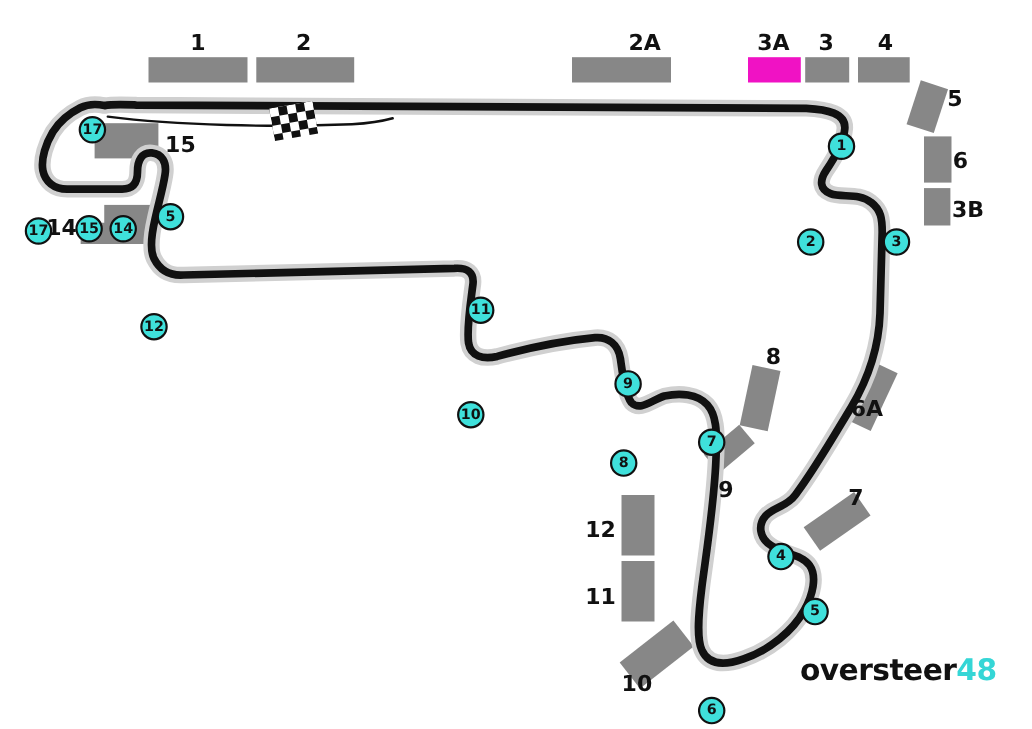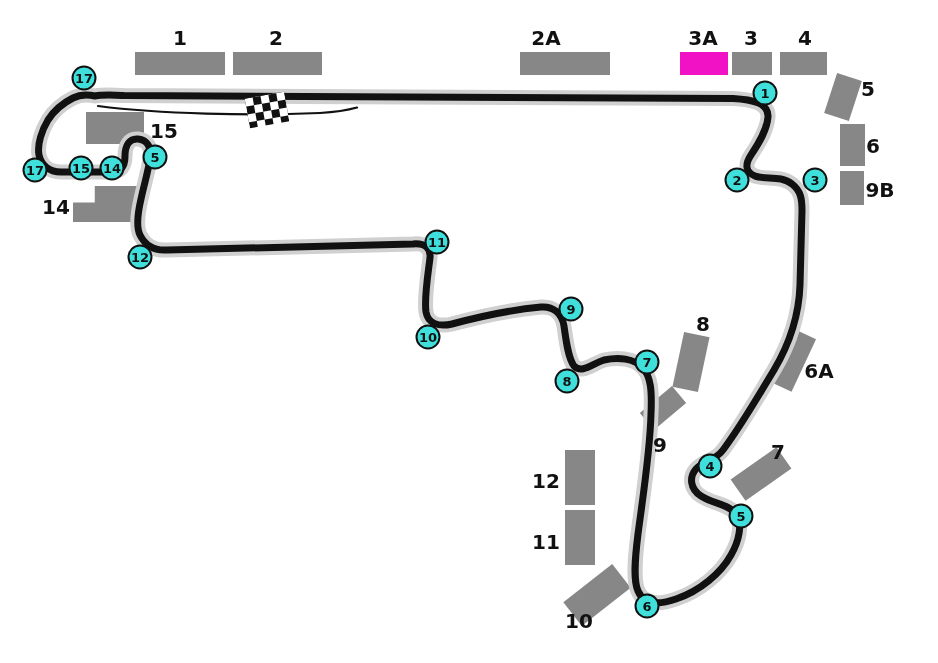--- a/index.html
+++ b/index.html
@@ -41,20 +41,21 @@
     border-radius: 50%;
     background: var(--marker-fill, #3fe0db);
     border: 2px solid var(--marker-border, #111111);
     color: var(--marker-text, #111111);
     display: flex;
     align-items: center;
     justify-content: center;
     font-size: 13px;
     font-weight: bold;
     transform: translate(-50%, -50%);
+    margin-top: 40px;
   }
   #start-finish {
     position: absolute;
     left: 247px;
     top: 95px;
     width: 40px;
     height: 30px;
     transform: rotate(-10deg);
     background: repeating-conic-gradient(var(--track, #111111) 0% 25%, #ffffff 0% 50%);
     background-size: 16px 16px;
@@ -102,28 +103,28 @@
     <path data-name="track-casing" d="M 95 96 C 103 94.5 112 95 124 95.5 L 733 98.5 C 752 99.5 769 103 768 117 C 767 130 759 143 751 155 C 745 164 745 172 755 176 C 765 180 781 175 792 184 C 801 191 802 199 802 211 L 800 285 C 799 315 790 343 774 370 C 757 398 741 426 723 450 C 715 461 703 461 696 469 C 689 477 690 489 701 496 C 713 504 729 504 736 514 C 743 524 739 541 731 555 C 721 573 700 591 676 599 C 659 605 644 605 638 591 C 633 580 635 558 638 534 C 643 496 650 452 651 414 C 652 391 651 377 643 368 C 634 358 618 357 604 360 C 592 364 582 374 574 366 C 568 358 566 340 564 326 C 562 313 553 306 541 307 C 509 310 478 317 452 324 C 439 327 428 324 426 312 C 424 298 428 274 430 258 C 431 248 425 243 413 244 L 167 250 C 153 251 145 245 140 235 C 136 227 138 212 141 199 C 144 185 148 172 150 159 C 152 147 147 140 138 139 C 129 138 125 146 125 156 C 125 166 121 172 111 172 L 61 172 C 49 172 41 165 39 155 C 37 144 42 130 48 120 C 55 109 63 103 73 98 C 81 94 88 94.5 95 96 Z" fill="none" stroke="#d0d0d0" stroke-width="15" stroke-linejoin="round" stroke-linecap="round"></path>
     <path data-name="pit-lane-line" d="M 98 106 C 160 114 250 116 320 113 C 336 112 348 110 357 107.5" fill="none" stroke="#111111" stroke-width="2.2" stroke-linecap="round"></path>
     <path data-name="track-outline" d="M 95 96 C 103 94.5 112 95 124 95.5 L 733 98.5 C 752 99.5 769 103 768 117 C 767 130 759 143 751 155 C 745 164 745 172 755 176 C 765 180 781 175 792 184 C 801 191 802 199 802 211 L 800 285 C 799 315 790 343 774 370 C 757 398 741 426 723 450 C 715 461 703 461 696 469 C 689 477 690 489 701 496 C 713 504 729 504 736 514 C 743 524 739 541 731 555 C 721 573 700 591 676 599 C 659 605 644 605 638 591 C 633 580 635 558 638 534 C 643 496 650 452 651 414 C 652 391 651 377 643 368 C 634 358 618 357 604 360 C 592 364 582 374 574 366 C 568 358 566 340 564 326 C 562 313 553 306 541 307 C 509 310 478 317 452 324 C 439 327 428 324 426 312 C 424 298 428 274 430 258 C 431 248 425 243 413 244 L 167 250 C 153 251 145 245 140 235 C 136 227 138 212 141 199 C 144 185 148 172 150 159 C 152 147 147 140 138 139 C 129 138 125 146 125 156 C 125 166 121 172 111 172 L 61 172 C 49 172 41 165 39 155 C 37 144 42 130 48 120 C 55 109 63 103 73 98 C 81 94 88 94.5 95 96 Z" fill="none" stroke="#111111" stroke-width="7" stroke-linejoin="round" stroke-linecap="round"></path>
   </svg>
 
   <div id="start-finish" data-name="start-finish-checker-icon"></div>
 
   <div class="layer" data-name="stand-labels-layer">
       <div class="stand-label" data-name="grandstand-label-1" style="left: 180px; top: 38px;">1</div>
       <div class="stand-label" data-name="grandstand-label-2" style="left: 276px; top: 38px;">2</div>
-      <div class="stand-label" data-name="grandstand-label-2A" style="left: 546px; top: 38px;">2A</div>
+      <div class="stand-label" data-name="grandstand-label-2A" style="left: 586px; top: 38px;">2A</div>
       <div class="stand-label" data-name="grandstand-label-3A" style="left: 703px; top: 38px;">3A</div>
       <div class="stand-label" data-name="grandstand-label-3" style="left: 751px; top: 38px;">3</div>
       <div class="stand-label" data-name="grandstand-label-4" style="left: 805px; top: 38px;">4</div>
       <div class="stand-label" data-name="grandstand-label-5" style="left: 868px; top: 89px;">5</div>
       <div class="stand-label" data-name="grandstand-label-6" style="left: 873px; top: 146px;">6</div>
-      <div class="stand-label" data-name="grandstand-label-6B" style="left: 880px; top: 190px;">9B</div>
-      <div class="stand-label" data-name="grandstand-label-6A" style="left: 819px; top: 371px;">6A</div>
+      <div class="stand-label" data-name="grandstand-label-6B" style="left: 880px; top: 190px;">3B</div>
+      <div class="stand-label" data-name="grandstand-label-6A" style="left: 788px; top: 371px;">6A</div>
       <div class="stand-label" data-name="grandstand-label-7" style="left: 778px; top: 452px;">7</div>
       <div class="stand-label" data-name="grandstand-label-8" style="left: 703px; top: 324px;">8</div>
       <div class="stand-label" data-name="grandstand-label-9" style="left: 660px; top: 445px;">9</div>
       <div class="stand-label" data-name="grandstand-label-10" style="left: 579px; top: 621px;">10</div>
       <div class="stand-label" data-name="grandstand-label-11" style="left: 546px; top: 542px;">11</div>
       <div class="stand-label" data-name="grandstand-label-12" style="left: 546px; top: 481px;">12</div>
       <div class="stand-label" data-name="grandstand-label-14" style="left: 56px; top: 207px;">14</div>
       <div class="stand-label" data-name="grandstand-label-15" style="left: 164px; top: 131px;">15</div>
     </div>
 
@@ -140,14 +141,17 @@
       <div class="turn-marker" data-name="turn-marker-10" style="left: 428px; top: 337px;">10</div>
       <div class="turn-marker" data-name="turn-marker-11" style="left: 437px; top: 242px;">11</div>
       <div class="turn-marker" data-name="turn-marker-12" style="left: 140px; top: 257px;">12</div>
       <div class="turn-marker" data-name="turn-marker-13" style="left: 155px; top: 157px;">5</div>
       <div class="turn-marker" data-name="turn-marker-14" style="left: 112px; top: 168px;">14</div>
       <div class="turn-marker" data-name="turn-marker-15" style="left: 81px; top: 168px;">15</div>
       <div class="turn-marker" data-name="turn-marker-16" style="left: 35px; top: 170px;">17</div>
       <div class="turn-marker" data-name="turn-marker-17" style="left: 84px; top: 78px;">17</div>
     </div>
 
+  <div id="brand" data-name="brand-logo">
+    <span data-name="brand-name">oversteer</span><span class="accent" data-name="brand-number">48</span>
+  </div>
 
 </div>
 
 </body></html>

